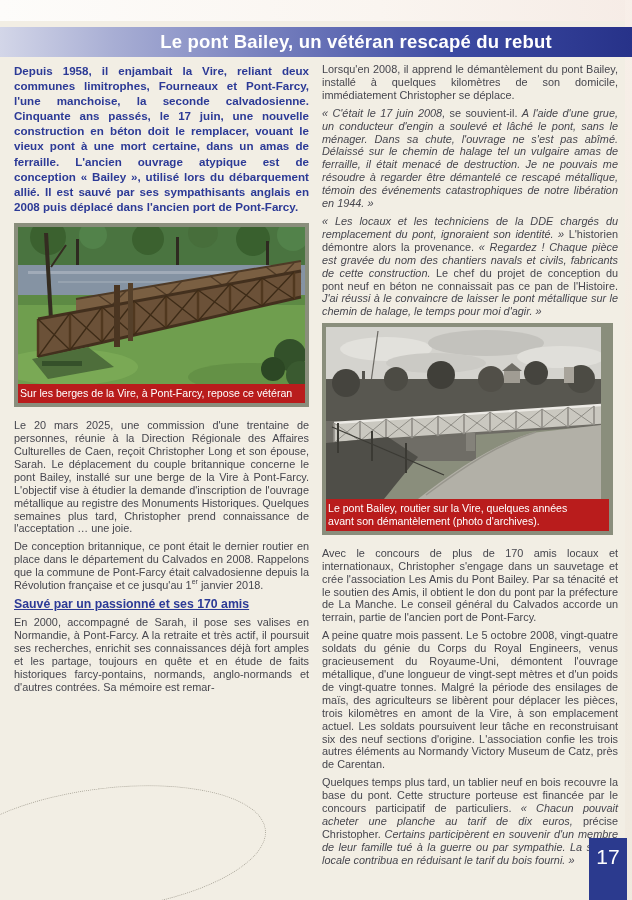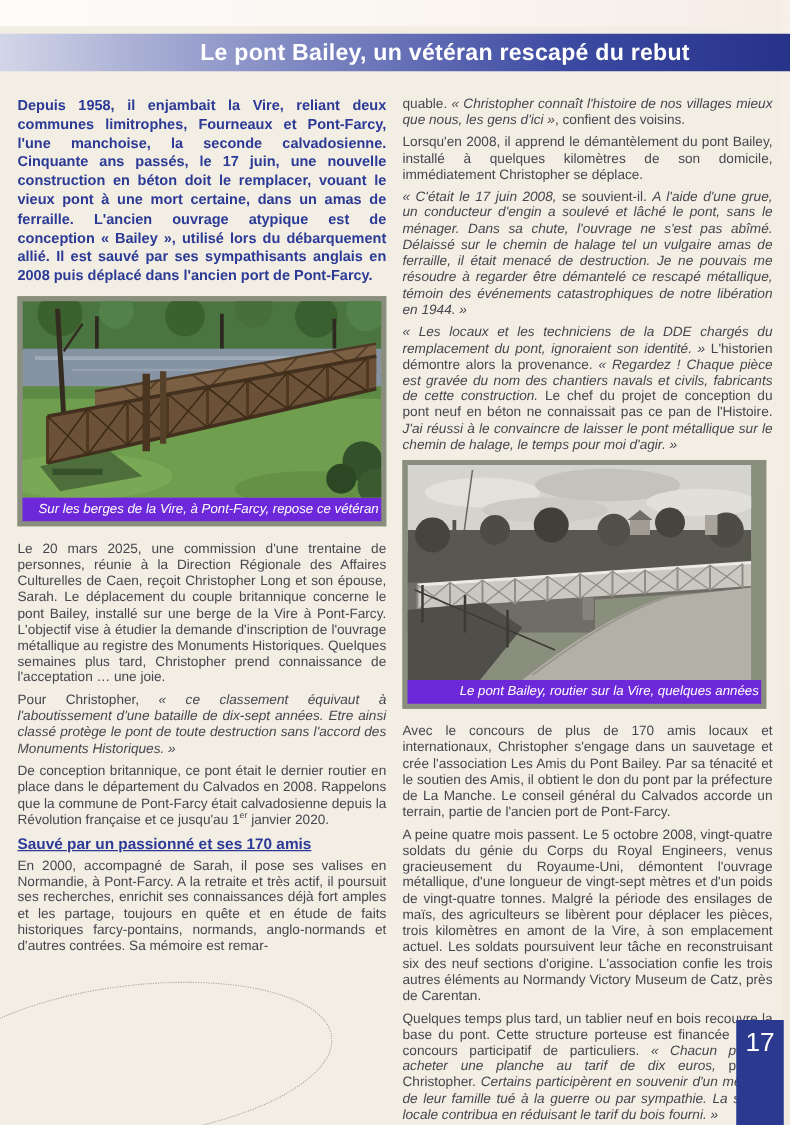--- a/index.html
+++ b/index.html
@@ -11,35 +11,35 @@
   .scan-top{position:absolute;top:0;left:0;right:0;height:21px;
     background:linear-gradient(90deg,#fdfcfa 0%,#faf5f0 60%,#f6ece6 100%);}
   .scan-right{position:absolute;top:0;right:0;width:7px;height:100%;
     background:linear-gradient(180deg,#f8efe9 0%,#f3ece2 40%,#efe9de 100%);opacity:.9;}
   .banner{
     position:absolute;top:27px;left:0;right:0;height:30px;
     background:linear-gradient(90deg,#d3d6e8 0%,#a8aed4 18%,#7b84c0 40%,#3c4aa2 72%,#273289 100%);
     display:flex;align-items:center;justify-content:center;padding-left:80px;box-sizing:border-box;
   }
   .banner-title{color:#ffffff;font-weight:bold;font-size:18.5px;letter-spacing:.2px;white-space:nowrap;}
-  .col{position:absolute;top:77px;}
+  .col{position:absolute;top:63px;}
   .col-left{left:14px;width:295px;}
   .col-right{left:322px;width:296px;}
   p.body{font-size:10.9px;line-height:12.9px;color:#46464e;text-align:justify;margin:0 0 5px 0;}
   p.intro{font-size:11.6px;line-height:15.1px;font-weight:bold;color:#2c3a96;text-align:justify;margin:0 0 9px 0;}
   .section-heading{font-size:12.3px;font-weight:bold;color:#2c3a96;margin:3px 0 5px 0;text-decoration:underline;}
   .it{font-style:italic;}
   sup{font-size:7px;vertical-align:super;line-height:0;}
   .photo-frame{border:4px solid #8a8e7c;background:#8a8e7c;margin:0 0 12px 0;}
   .photo-frame svg{display:block;}
-  .photo-caption{background:#6d28d9;color:#ffffff;font-style:italic;text-align:right;
+  .photo-caption{background:#b91c1c;color:#ffffff;text-align:left;
     font-size:10.6px;line-height:12.3px;padding:3px 2px 4px 2px;}
   .photo-caption .sub{font-size:9.3px;}
   .pagenum-box{
-    position:absolute;right:5px;bottom:0;width:38px;height:84px;background:#2b3a8e;
+    position:absolute;right:5px;bottom:0;width:38px;height:62px;background:#2b3a8e;
     color:#ffffff;font-size:21px;font-weight:normal;display:flex;justify-content:center;
     padding-top:7px;box-sizing:border-box;
   }
   .watermark{
     position:absolute;left:-55px;top:788px;width:320px;height:120px;border:1px dotted rgba(90,85,70,.45);
     border-radius:50%;transform:rotate(-7deg);pointer-events:none;
   }
 </style>
 </head>
 <body>
@@ -107,31 +107,29 @@
 
         <polygon points="14,132 70,120 96,140 30,152" fill="#4e6e3b"></polygon>
         <rect x="24" y="134" width="40" height="5" fill="#35502a"></rect>
       </svg>
       <div class="photo-caption">
         <div>Sur les berges de la Vire, à Pont-Farcy, repose ce vétéran</div>
       </div>
     </div>
 
     <p class="body"><span>Le 20 mars 2025, une commission d'une trentaine de personnes, réunie à la Direction Régionale des Affaires Culturelles de Caen, reçoit Christopher Long et son épouse, Sarah. Le déplacement du couple britannique concerne le pont Bailey, installé sur une berge de la Vire à Pont-Farcy. L'objectif vise à étudier la demande d'inscription de l'ouvrage métallique au registre des Monuments Historiques. Quelques semaines plus tard, Christopher prend connaissance de l'acceptation … une joie.</span></p>
-    <p class="body"><span>Pour Christopher, </span><span class="it">« ce classement équivaut à l'aboutissement d'une bataille de dix-sept années. Etre ainsi classé protège le pont de toute destruction sans l'accord des Monuments Historiques. »</span></p>
-    <p class="body"><span>De conception britannique, ce pont était le dernier routier en place dans le département du Calvados en 2008. Rappelons que la commune de Pont-Farcy était calvadosienne depuis la Révolution française et ce jusqu'au 1</span><sup>er</sup><span> janvier 2020.</span></p>
+    <p class="body"><span>De conception britannique, ce pont était le dernier routier en place dans le département du Calvados en 2008. Rappelons que la commune de Pont-Farcy était calvadosienne depuis la Révolution française et ce jusqu'au 1</span><sup>er</sup><span> janvier 2018.</span></p>
 
     <div class="section-heading">Sauvé par un passionné et ses 170 amis</div>
 
     <p class="body"><span>En 2000, accompagné de Sarah, il pose ses valises en Normandie, à Pont-Farcy. A la retraite et très actif, il poursuit ses recherches, enrichit ses connaissances déjà fort amples et les partage, toujours en quête et en étude de faits historiques farcy-pontains, normands, anglo-normands et d'autres contrées. Sa mémoire est remar-</span></p>
   </div>
 
   <div class="col col-right">
 
-    <p class="body"><span>quable. </span><span class="it">« Christopher connaît l'histoire de nos villages mieux que nous, les gens d'ici »</span><span>, confient des voisins.</span></p>
     <p class="body"><span>Lorsqu'en 2008, il apprend le démantèlement du pont Bailey, installé à quelques kilomètres de son domicile, immédiatement Christopher se déplace.</span></p>
     <p class="body"><span class="it">« C'était le 17 juin 2008, </span><span>se souvient-il. </span><span class="it">A l'aide d'une grue, un conducteur d'engin a soulevé et lâché le pont, sans le ménager. Dans sa chute, l'ouvrage ne s'est pas abîmé. Délaissé sur le chemin de halage tel un vulgaire amas de ferraille, il était menacé de destruction. Je ne pouvais me résoudre à regarder être démantelé ce rescapé métallique, témoin des événements catastrophiques de notre libération en 1944. »</span></p>
     <p class="body"><span class="it">« Les locaux et les techniciens de la DDE chargés du remplacement du pont, ignoraient son identité. »</span><span> L'historien démontre alors la provenance. </span><span class="it">« Regardez ! Chaque pièce est gravée du nom des chantiers navals et civils, fabricants de cette construction. </span><span>Le chef du projet de conception du pont neuf en béton ne connaissait pas ce pan de l'Histoire. </span><span class="it">J'ai réussi à le convaincre de laisser le pont métallique sur le chemin de halage, le temps pour moi d'agir. »</span></p>
 
     <div class="photo-frame" style="width:283px;margin-top:2px;">
       <svg width="275" height="172" viewBox="0 0 275 172">
 
         <rect x="0" y="0" width="275" height="70" fill="#d4d3ce"></rect>
         <ellipse cx="60" cy="22" rx="46" ry="12" fill="#e2e1dc"></ellipse>
         <ellipse cx="160" cy="16" rx="58" ry="13" fill="#c3c2bd"></ellipse>
@@ -167,20 +165,21 @@
         <path d="M92,172 C130,142 168,118 205,106 L275,98 L275,172 Z" fill="#b2b0a7"></path>
         <path d="M100,168 C140,138 175,116 210,105" stroke="#98968d" stroke-width="1.4" fill="none"></path>
 
         <polygon points="0,116 62,110 92,130 58,172 0,172" fill="#4f4e48"></polygon>
         <path d="M6,100 L118,148" stroke="#3b3a34" stroke-width="1.2" fill="none"></path>
         <path d="M12,96 L12,126 M46,104 L46,134 M80,116 L80,146" stroke="#3b3a34" stroke-width="2" fill="none"></path>
         <ellipse cx="30" cy="160" rx="30" ry="10" fill="#444playerName-43" opacity="0"></ellipse>
       </svg>
       <div class="photo-caption">
         <div>Le pont Bailey, routier sur la Vire, quelques années</div>
+        <div>avant son démantèlement (photo d'archives).</div>
       </div>
     </div>
 
     <p class="body"><span>Avec le concours de plus de 170 amis locaux et internationaux, Christopher s'engage dans un sauvetage et crée l'association Les Amis du Pont Bailey. Par sa ténacité et le soutien des Amis, il obtient le don du pont par la préfecture de La Manche. Le conseil général du Calvados accorde un terrain, partie de l'ancien port de Pont-Farcy.</span></p>
     <p class="body"><span>A peine quatre mois passent. Le 5 octobre 2008, vingt-quatre soldats du génie du Corps du Royal Engineers, venus gracieusement du Royaume-Uni, démontent l'ouvrage métallique, d'une longueur de vingt-sept mètres et d'un poids de vingt-quatre tonnes. Malgré la période des ensilages de maïs, des agriculteurs se libèrent pour déplacer les pièces, trois kilomètres en amont de la Vire, à son emplacement actuel. Les soldats poursuivent leur tâche en reconstruisant six des neuf sections d'origine. L'association confie les trois autres éléments au Normandy Victory Museum de Catz, près de Carentan.</span></p>
     <p class="body"><span>Quelques temps plus tard, un tablier neuf en bois recouvre la base du pont. Cette structure porteuse est financée par le concours participatif de particuliers. </span><span class="it">« Chacun pouvait acheter une planche au tarif de dix euros, </span><span>précise Christopher. </span><span class="it">Certains participèrent en souvenir d'un membre de leur famille tué à la guerre ou par sympathie. La scierie locale contribua en réduisant le tarif du bois fourni. »</span></p>
   </div>
 
   <div class="watermark"></div>
 

